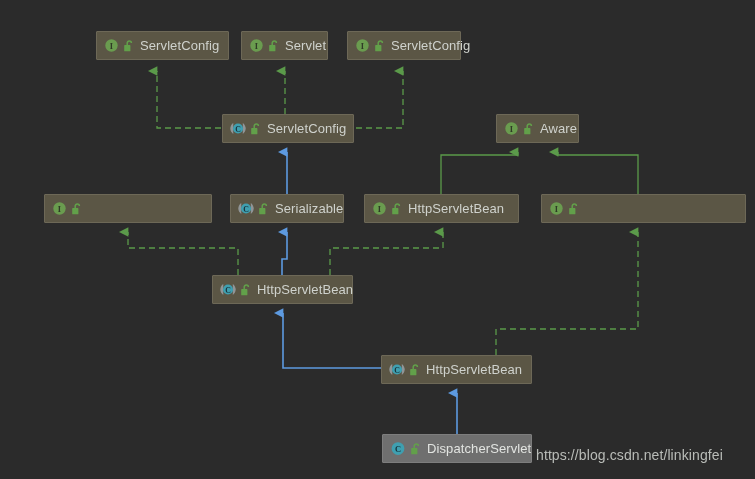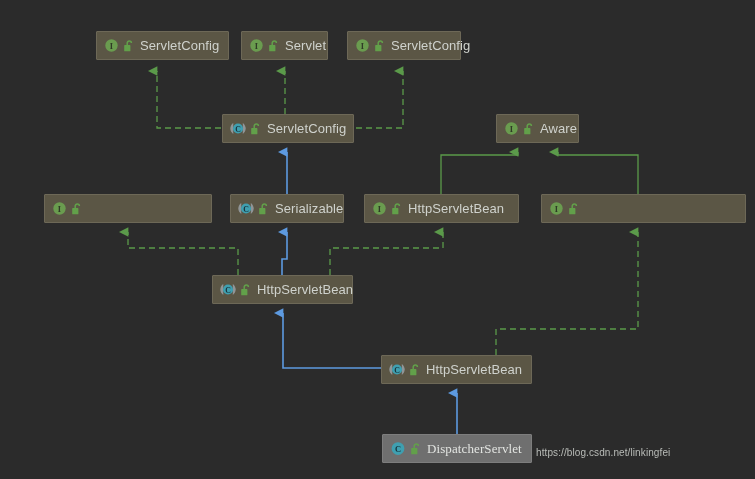--- a/index.html
+++ b/index.html
@@ -28,32 +28,32 @@
   .node.selected{
     background:#6f6f6f;
     border:1px solid #7d7d7d;
   }
   .node .label{
     color:#cfd2cd;
     font-size:13px;
     letter-spacing:.1px;
     line-height:13px;
   }
-  .node.selected .label{color:#e2e4e1;font-family:Liberation Serif, serif;}
+  .node.selected .label{color:#e2e4e1;}
 
   
   .tico{flex:0 0 auto;display:block;}
 
   
   .lock{flex:0 0 auto;display:block;margin-left:-1px;}
 
   .watermark{
     position:absolute;
     color:#b9bcb8;
-    font-size:10px;
+    font-size:14px;
     white-space:nowrap;
     letter-spacing:.1px;
   }
 </style>
 </head>
 <body>
 
 <div id="stage">
 
   <svg id="edges" xmlns="http://www.w3.org/2000/svg" viewBox="0 0 755 479">

